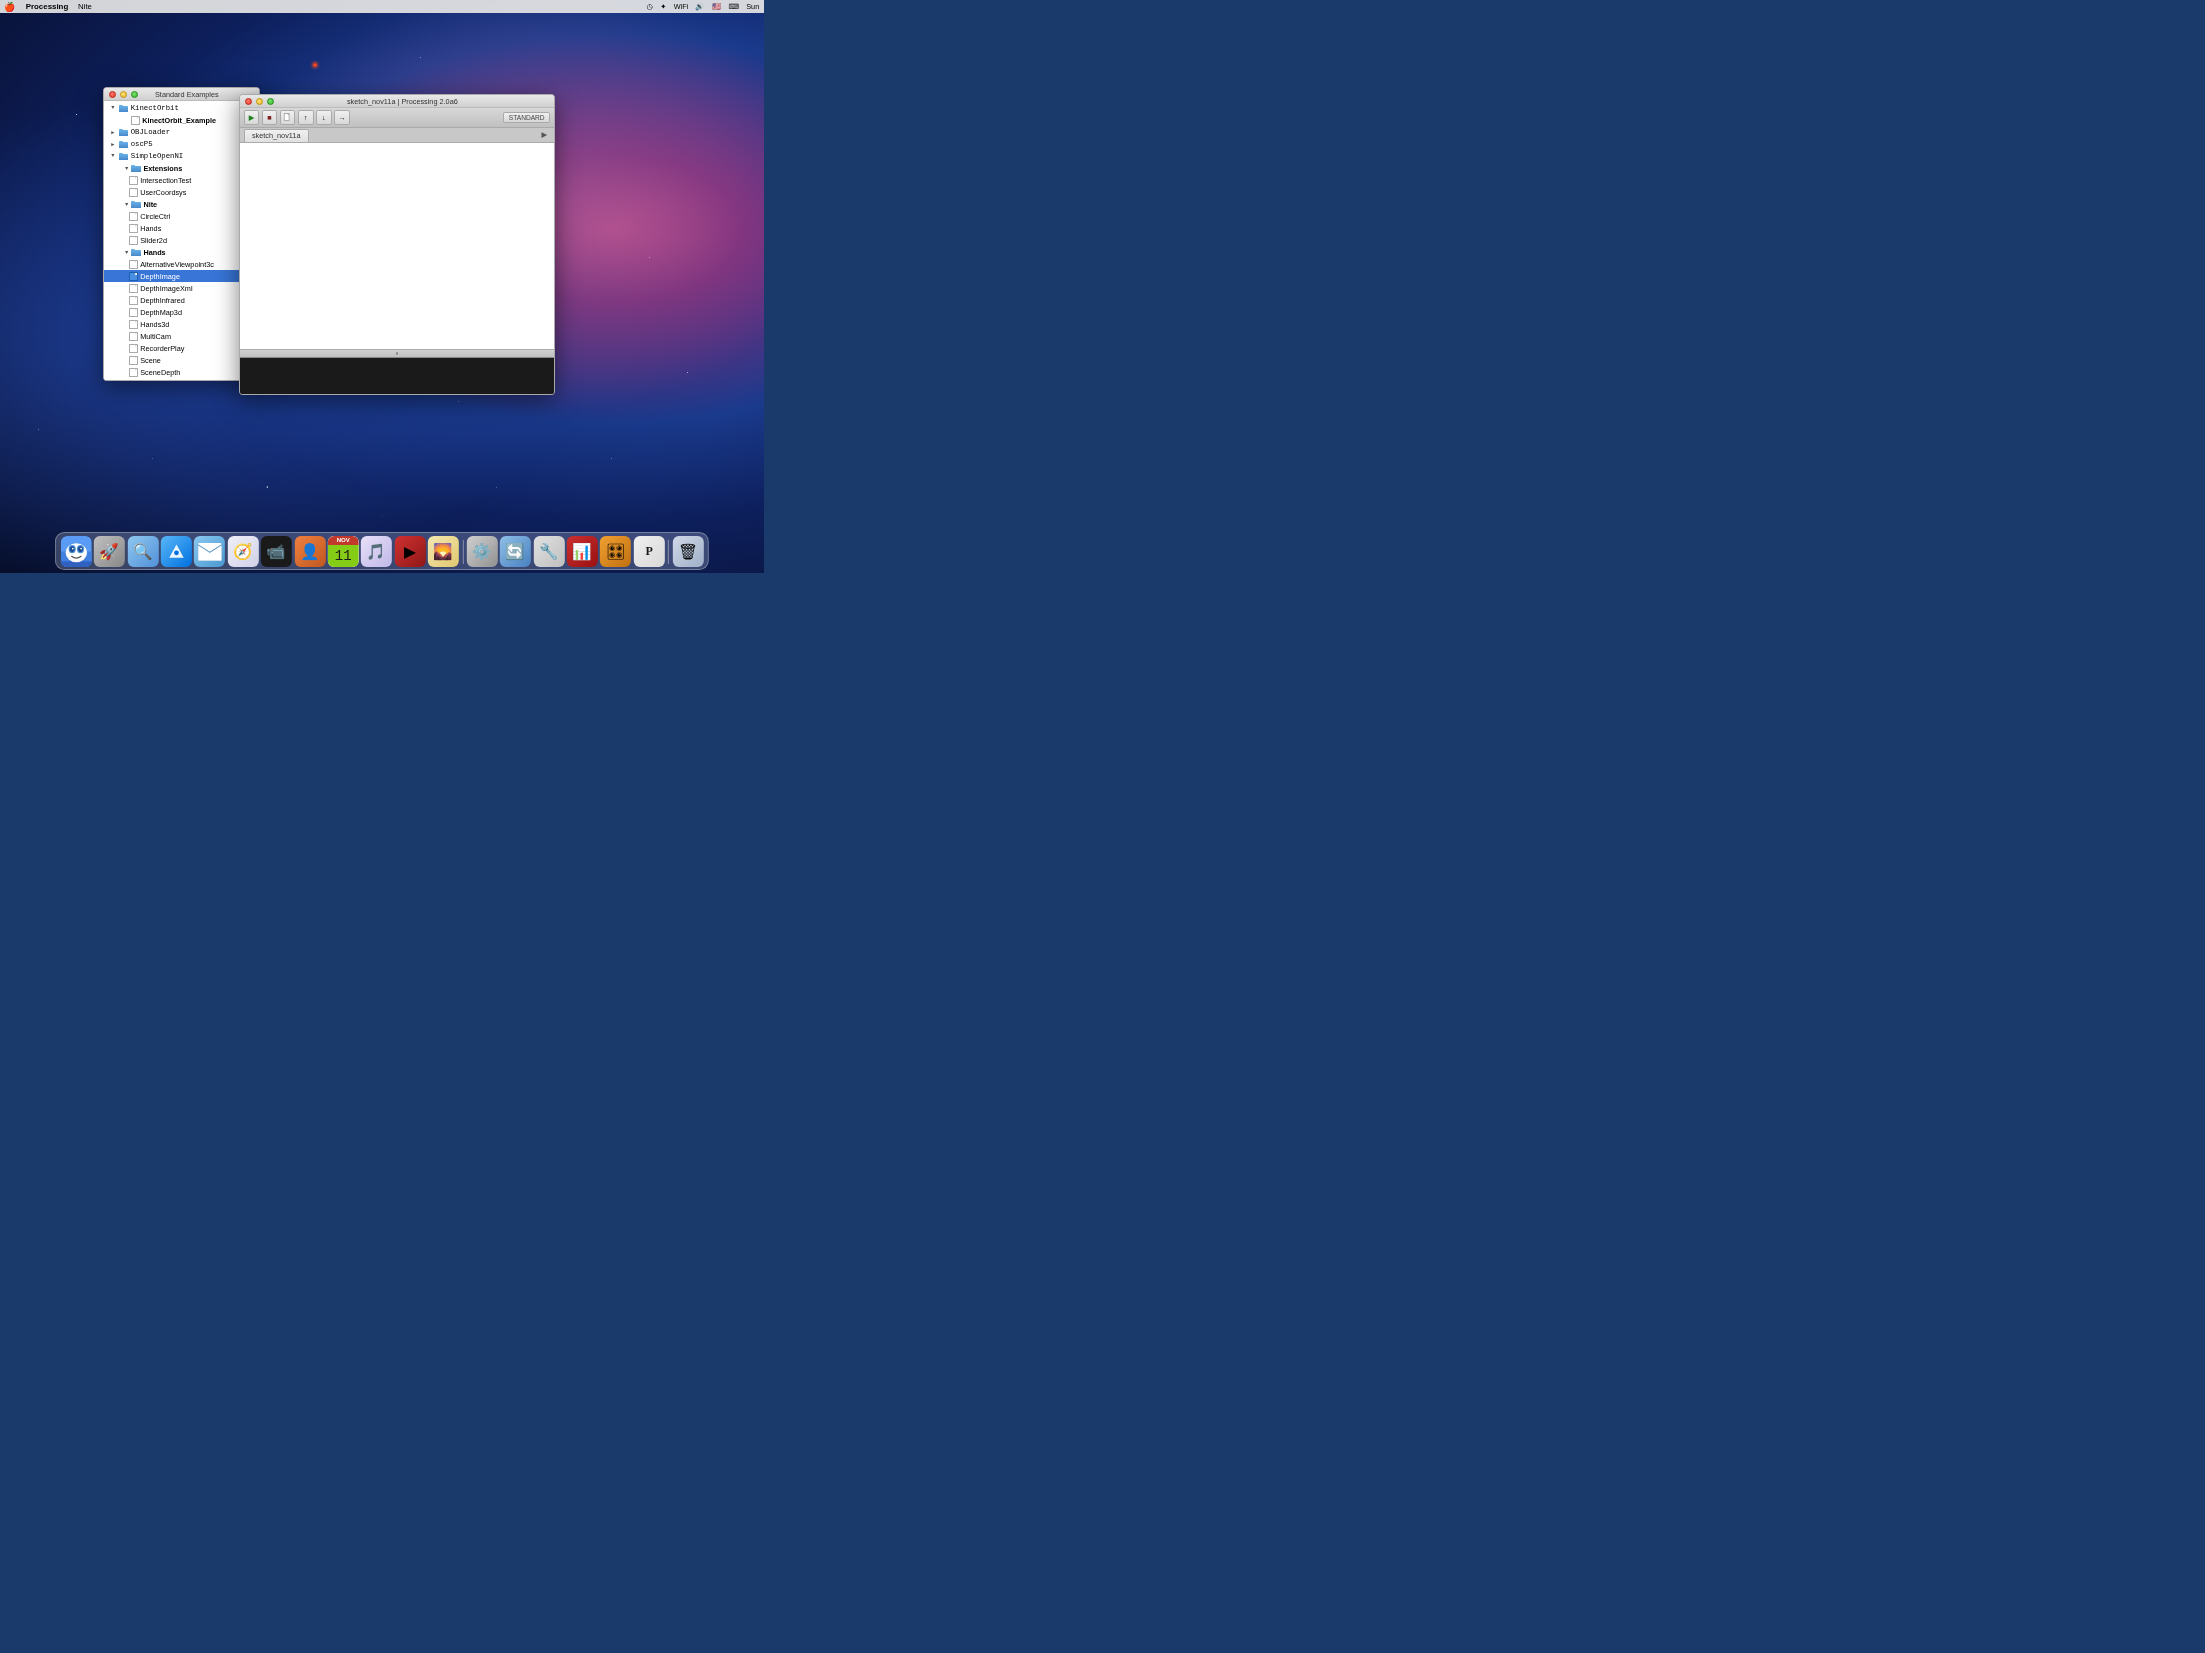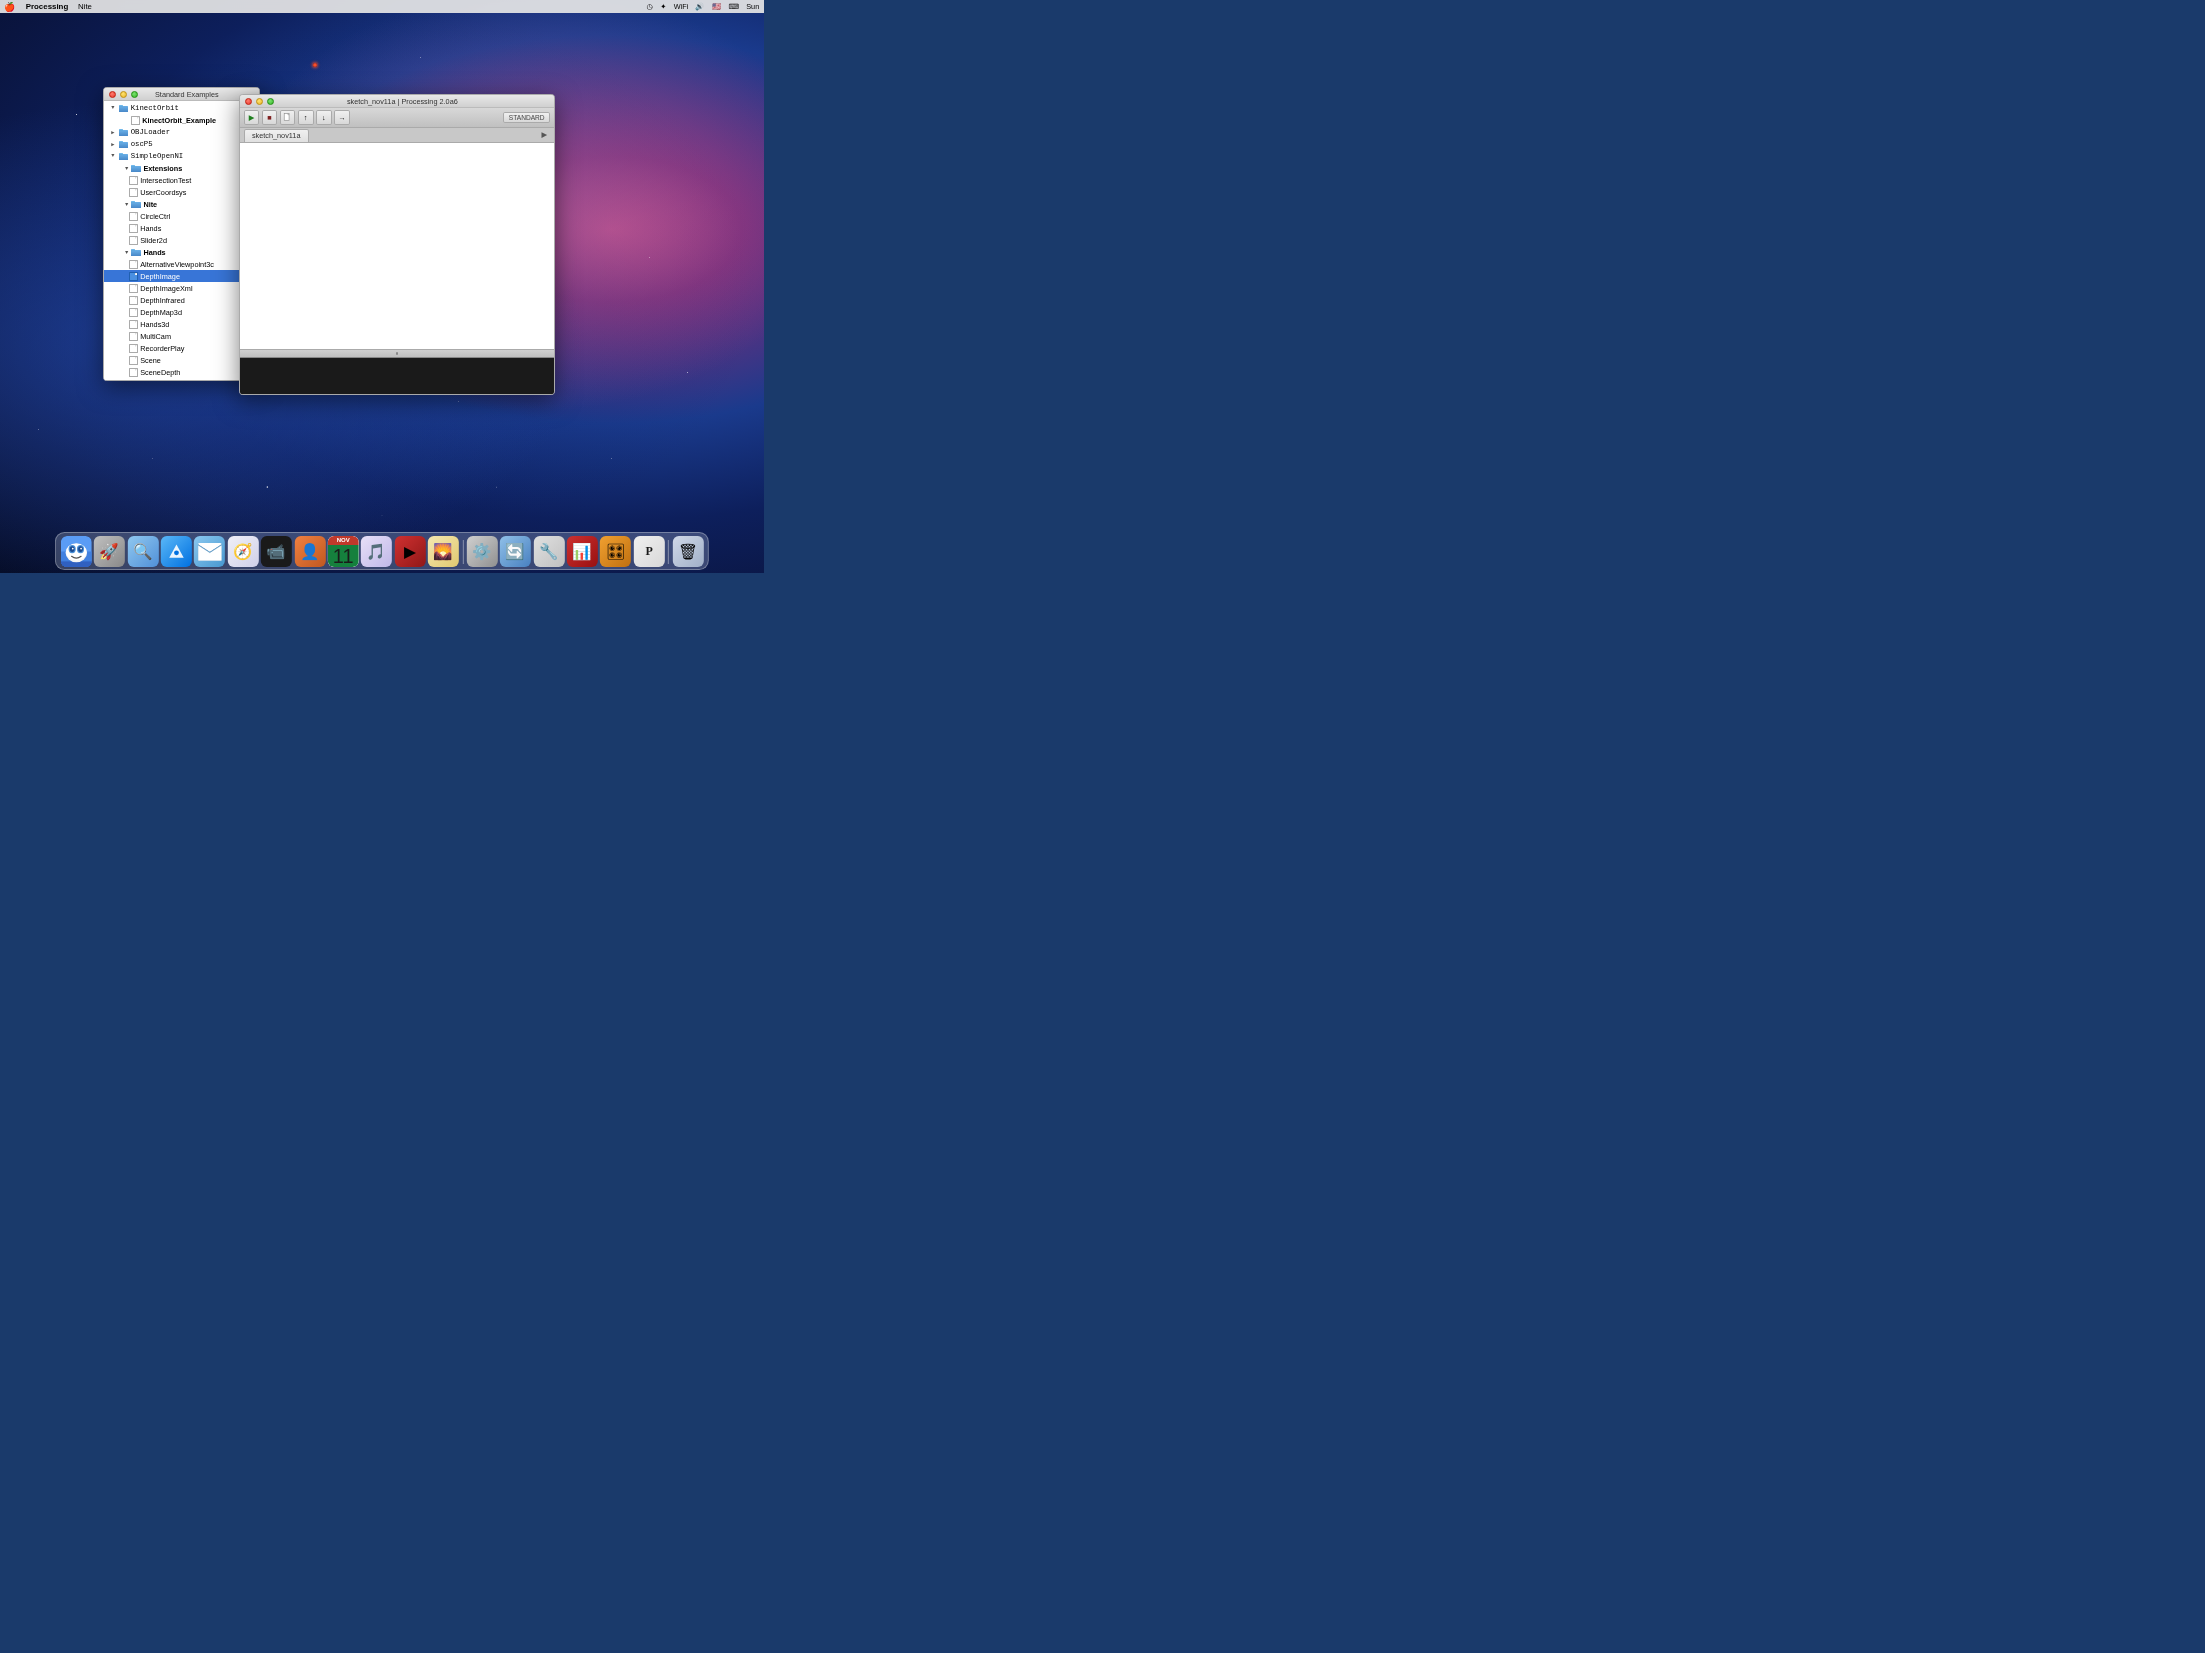--- a/index.html
+++ b/index.html
@@ -395,29 +395,30 @@
     .calendar-header {
       background: #c0392b;
       width: 100%;
       text-align: center;
       color: white;
       font-size: 6px;
       font-weight: 600;
       padding: 1.2px 0;
     }
     .calendar-body {
-      background: #15803d;
+      background: #84cc16;
       flex: 1;
       width: 100%;
       display: flex;
       align-items: center;
       justify-content: center;
-      font-size: 20px;
+      font-size: 14px;
       font-weight: 300;
       color: #1a1a1a;
+      font-family: Liberation Mono, monospace;
     }
   </style>
 </head>
 <body>
 
 <div class="desktop">
   <div class="stars"></div>
   <div class="red-star"></div>
 </div>
 

